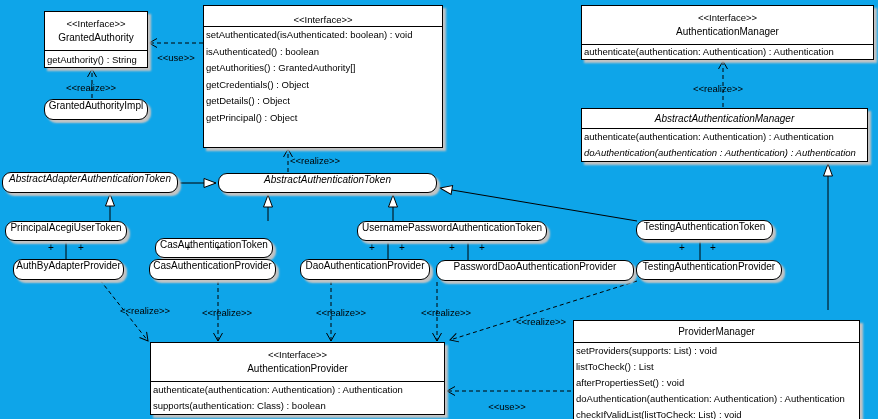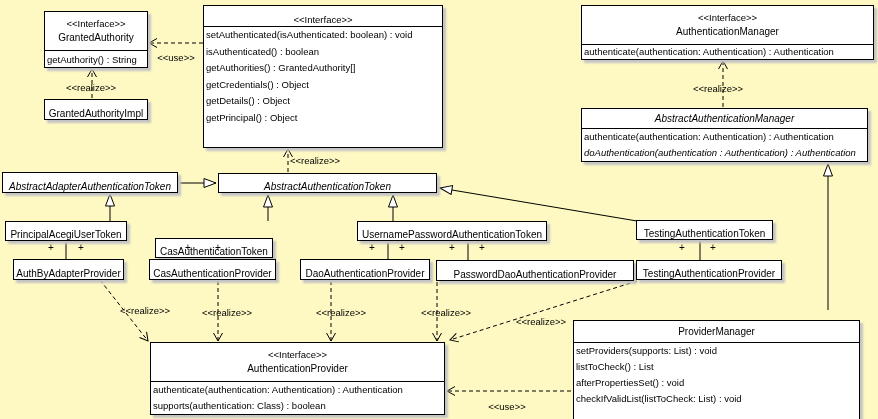--- a/index.html
+++ b/index.html
@@ -1,26 +1,26 @@
 <!DOCTYPE html>
 <html><head>
 <meta charset="utf-8">
 <style>
   html,body{margin:0;padding:0;}
   body{background:#ededed;font-family:"Liberation Sans",sans-serif;}
-  .canvas{position:relative;width:878px;height:419px;background:#fef9c3;overflow:hidden;}
+  .canvas{position:relative;width:878px;height:419px;background:#0ea5e9;overflow:hidden;}
   .edges{position:absolute;left:0;top:0;width:878px;height:419px;}
   .cls{position:absolute;background:#fff;border:1px solid #000;box-sizing:border-box;
        box-shadow:3px 3px 2px #c4c4c4;overflow:hidden;white-space:nowrap;}
   .hdr{text-align:center;}
   .stereo{font-size:9.5px;line-height:13px;padding-top:5px;color:#000;}
   .cname{font-size:10px;line-height:15px;padding-bottom:5px;color:#000;}
   .methods{border-top:1px solid #000;}
   .m{font-size:9.5px;line-height:16px;padding:0 2px;color:#000;}
-  .nameonly{display:flex;align-items:flex-end;justify-content:center;}
+  .nameonly{display:flex;align-items:flex-start;justify-content:center;border-radius:9px;}
   .nameonly .cname{padding:0;font-size:10px;line-height:normal;}
   .titleonly .cname{padding:0;line-height:20px;text-align:center;display:block;}
   .it{font-style:italic;}
   .box-authentication .stereo{padding-top:7px}
   .box-authentication .cname{padding-bottom:8px}
   .box-authentication .m{line-height:16.5px}
   .box-ga .m{line-height:17px}
   .box-authmgr .m{line-height:14px}
   .box-aam .cname{line-height:19px}
   .box-pm .cname{line-height:21px}
@@ -169,20 +169,21 @@
   </div>
 
   <div class="cls titleonly box-pm" style="left:573px;top:320px;width:287px;height:102px">
     <div class="hdr">
       <div class="cname">ProviderManager</div>
     </div>
     <div class="methods">
       <div class="m">setProviders(supports: List) : void</div>
       <div class="m">listToCheck() : List</div>
       <div class="m">afterPropertiesSet() : void</div>
+      <div class="m">doAuthentication(authentication: Authentication) : Authentication</div>
       <div class="m">checkIfValidList(listToCheck: List) : void</div>
     </div>
   </div>
 
   <div class="elabel" style="left:176px;top:57px">&lt;&lt;use&gt;&gt;</div>
   <div class="elabel" style="left:91px;top:87px">&lt;&lt;realize&gt;&gt;</div>
   <div class="elabel" style="left:315px;top:160px">&lt;&lt;realize&gt;&gt;</div>
   <div class="elabel" style="left:718px;top:88px">&lt;&lt;realize&gt;&gt;</div>
   <div class="elabel" style="left:145px;top:310px">&lt;&lt;realize&gt;&gt;</div>
   <div class="elabel" style="left:227px;top:312px">&lt;&lt;realize&gt;&gt;</div>

